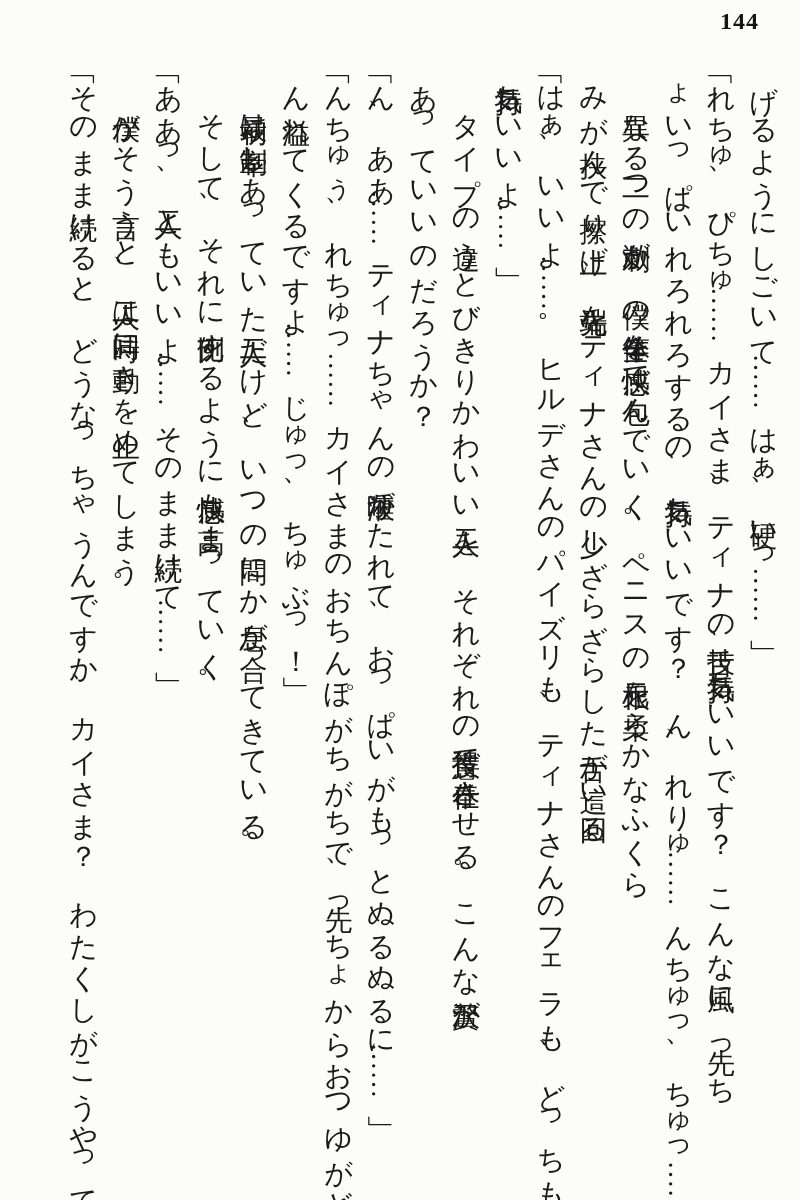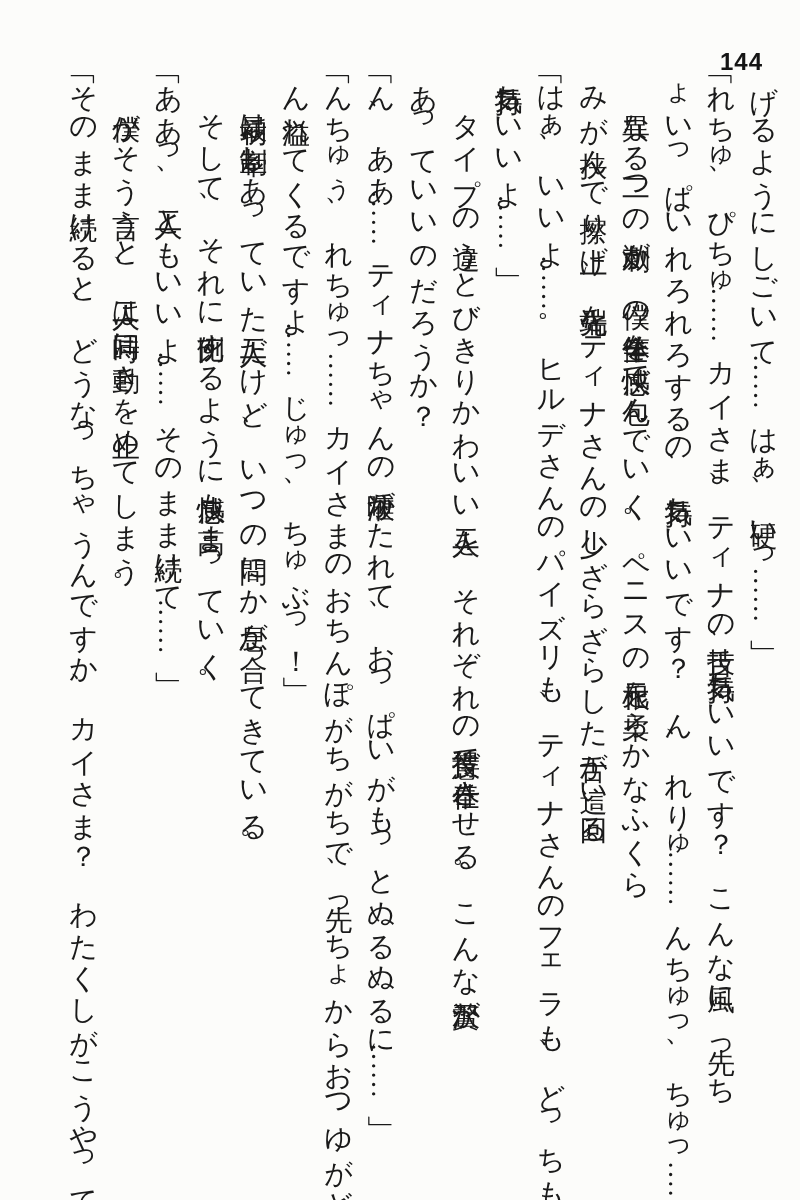--- a/index.html
+++ b/index.html
@@ -15,26 +15,25 @@
     width: 800px;
     height: 1200px;
     background: #fcfcfa;
     color: #1b1b1b;
   }
   .page-number {
     position: absolute;
     top: 8px;
     left: 720px;
     width: 60px;
-    font-family: Liberation Sans, sans-serif;
+    font-family: Liberation Serif, serif;
     font-size: 24px;
     font-weight: 600;
     letter-spacing: 1px;
     color: #151515;
-    margin-top: 40px;
   }
   .text-area {
     position: absolute;
     top: 66px;
     right: 16px;
     height: 1126px;
     writing-mode: vertical-rl;
     text-orientation: mixed;
     font-family: "Liberation Serif", "DejaVu Serif", serif;
     font-size: 28px;

